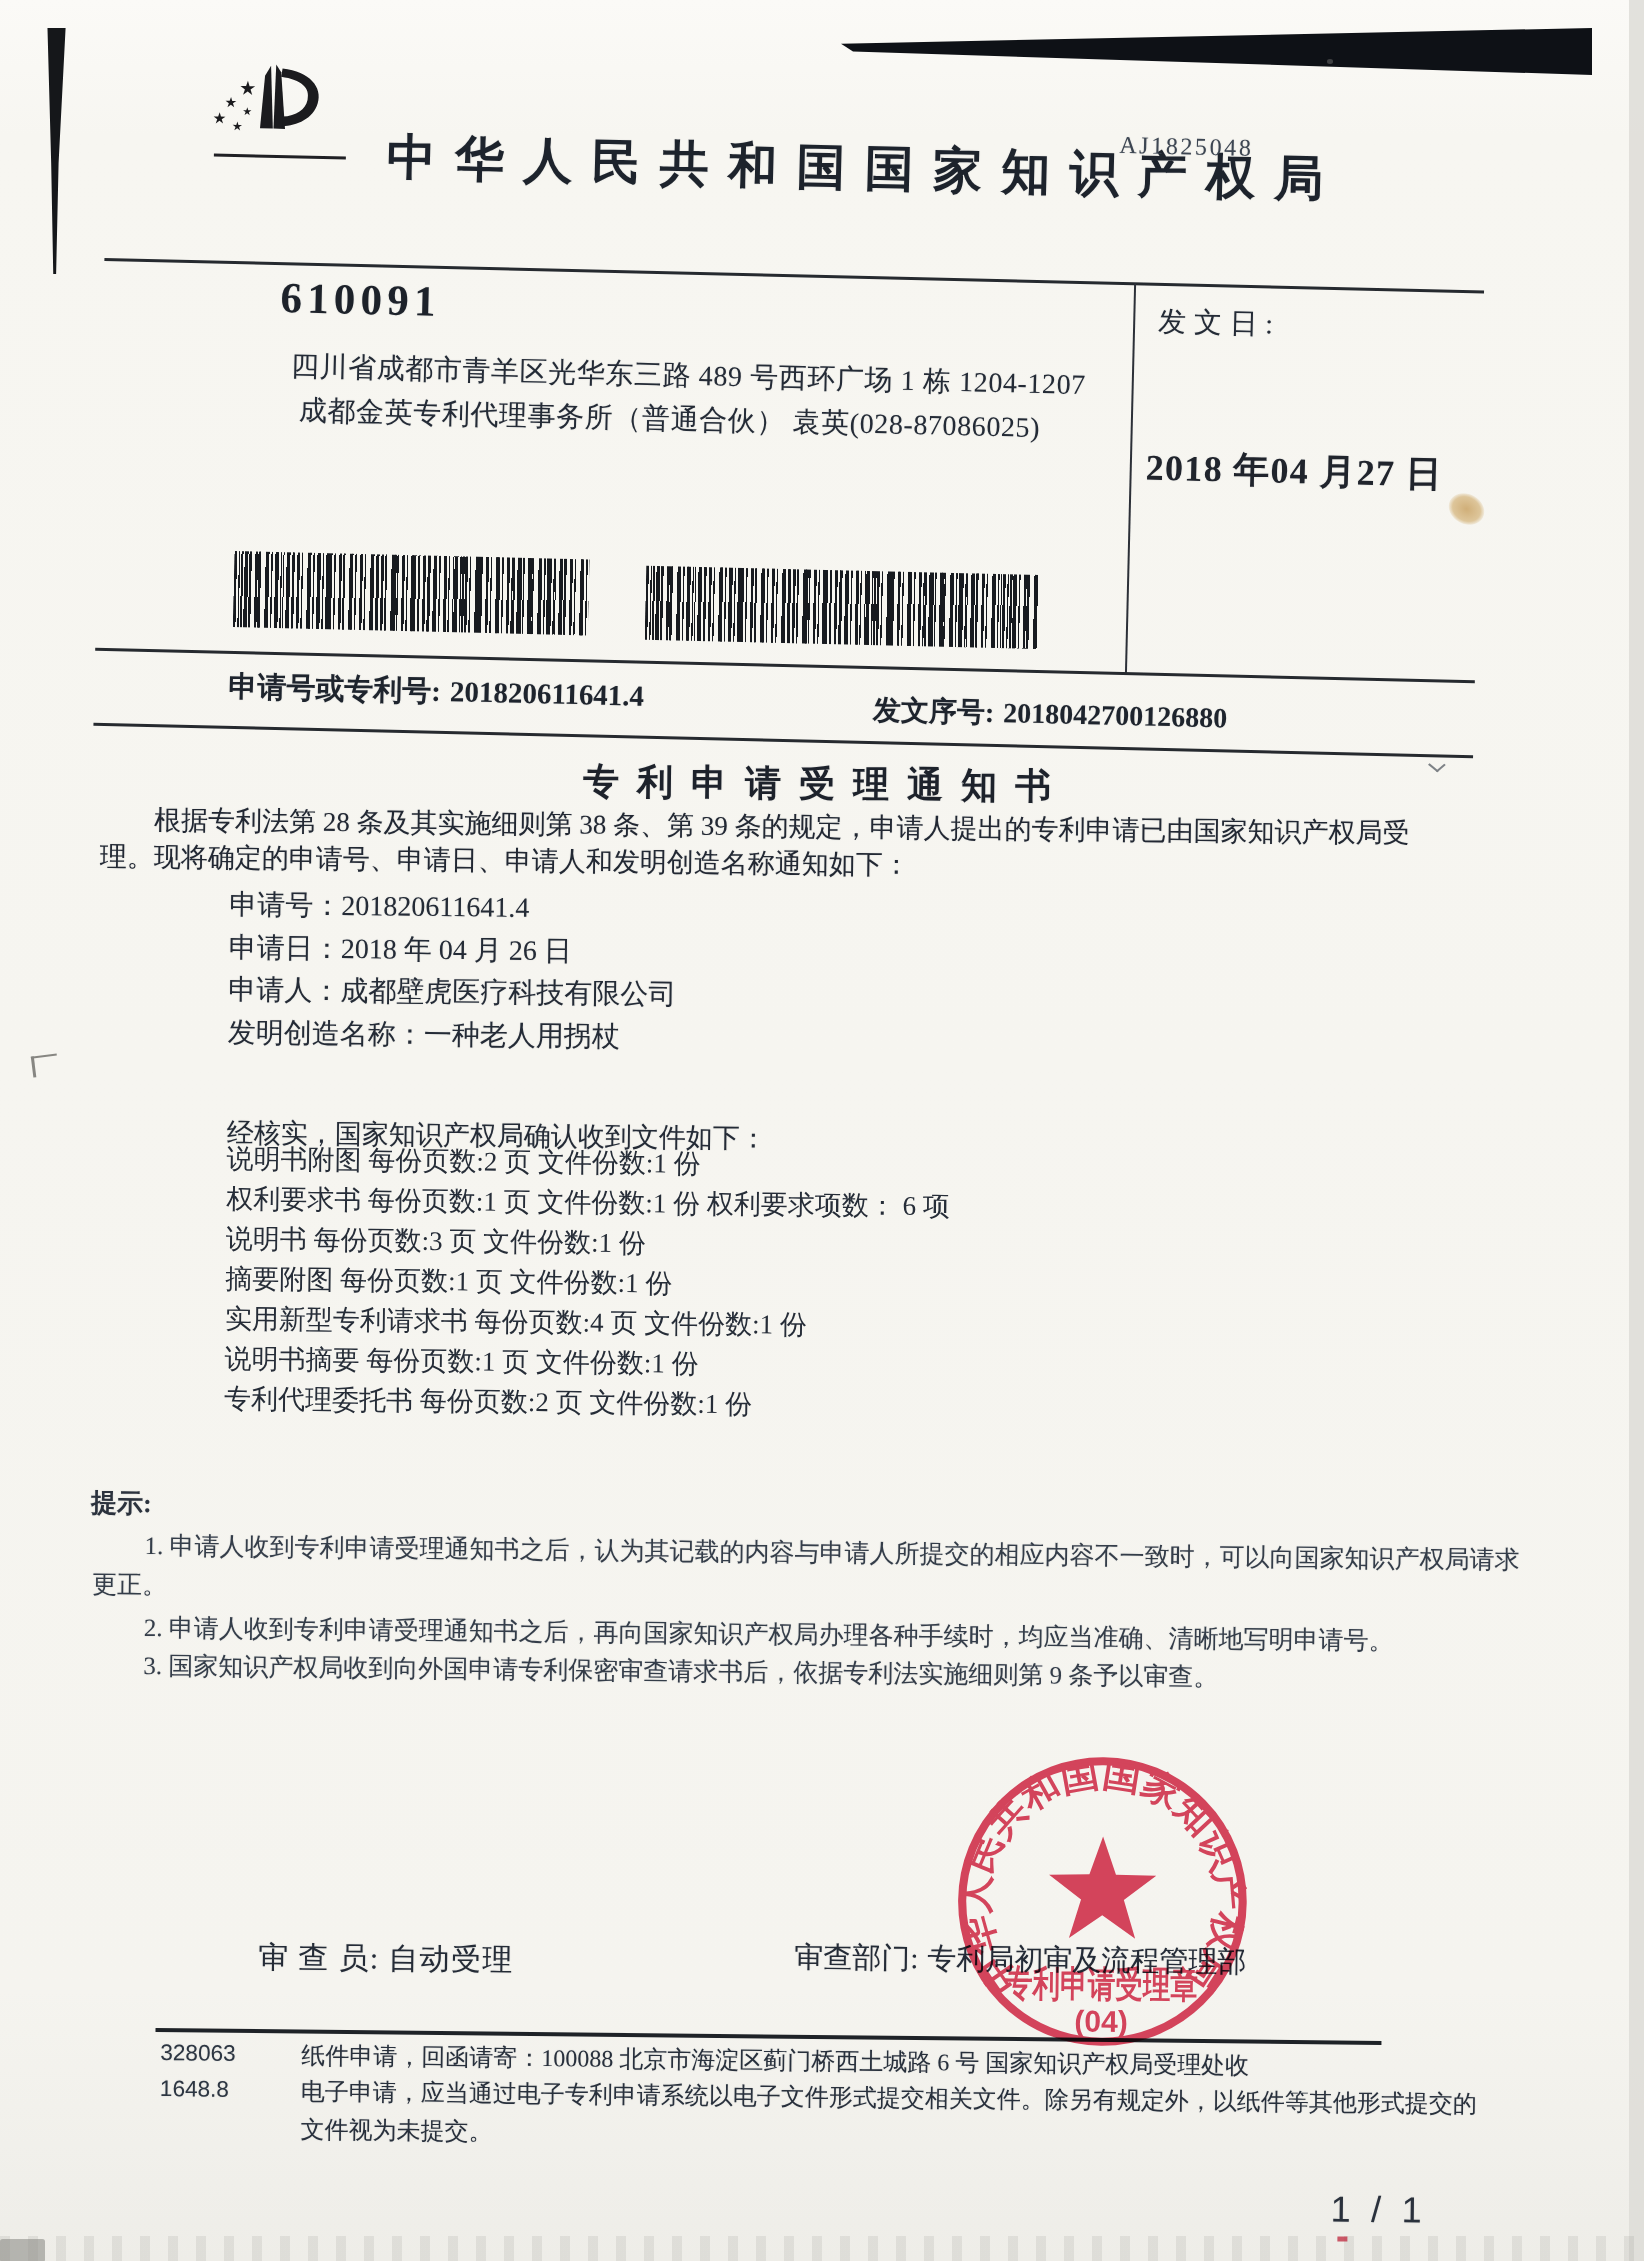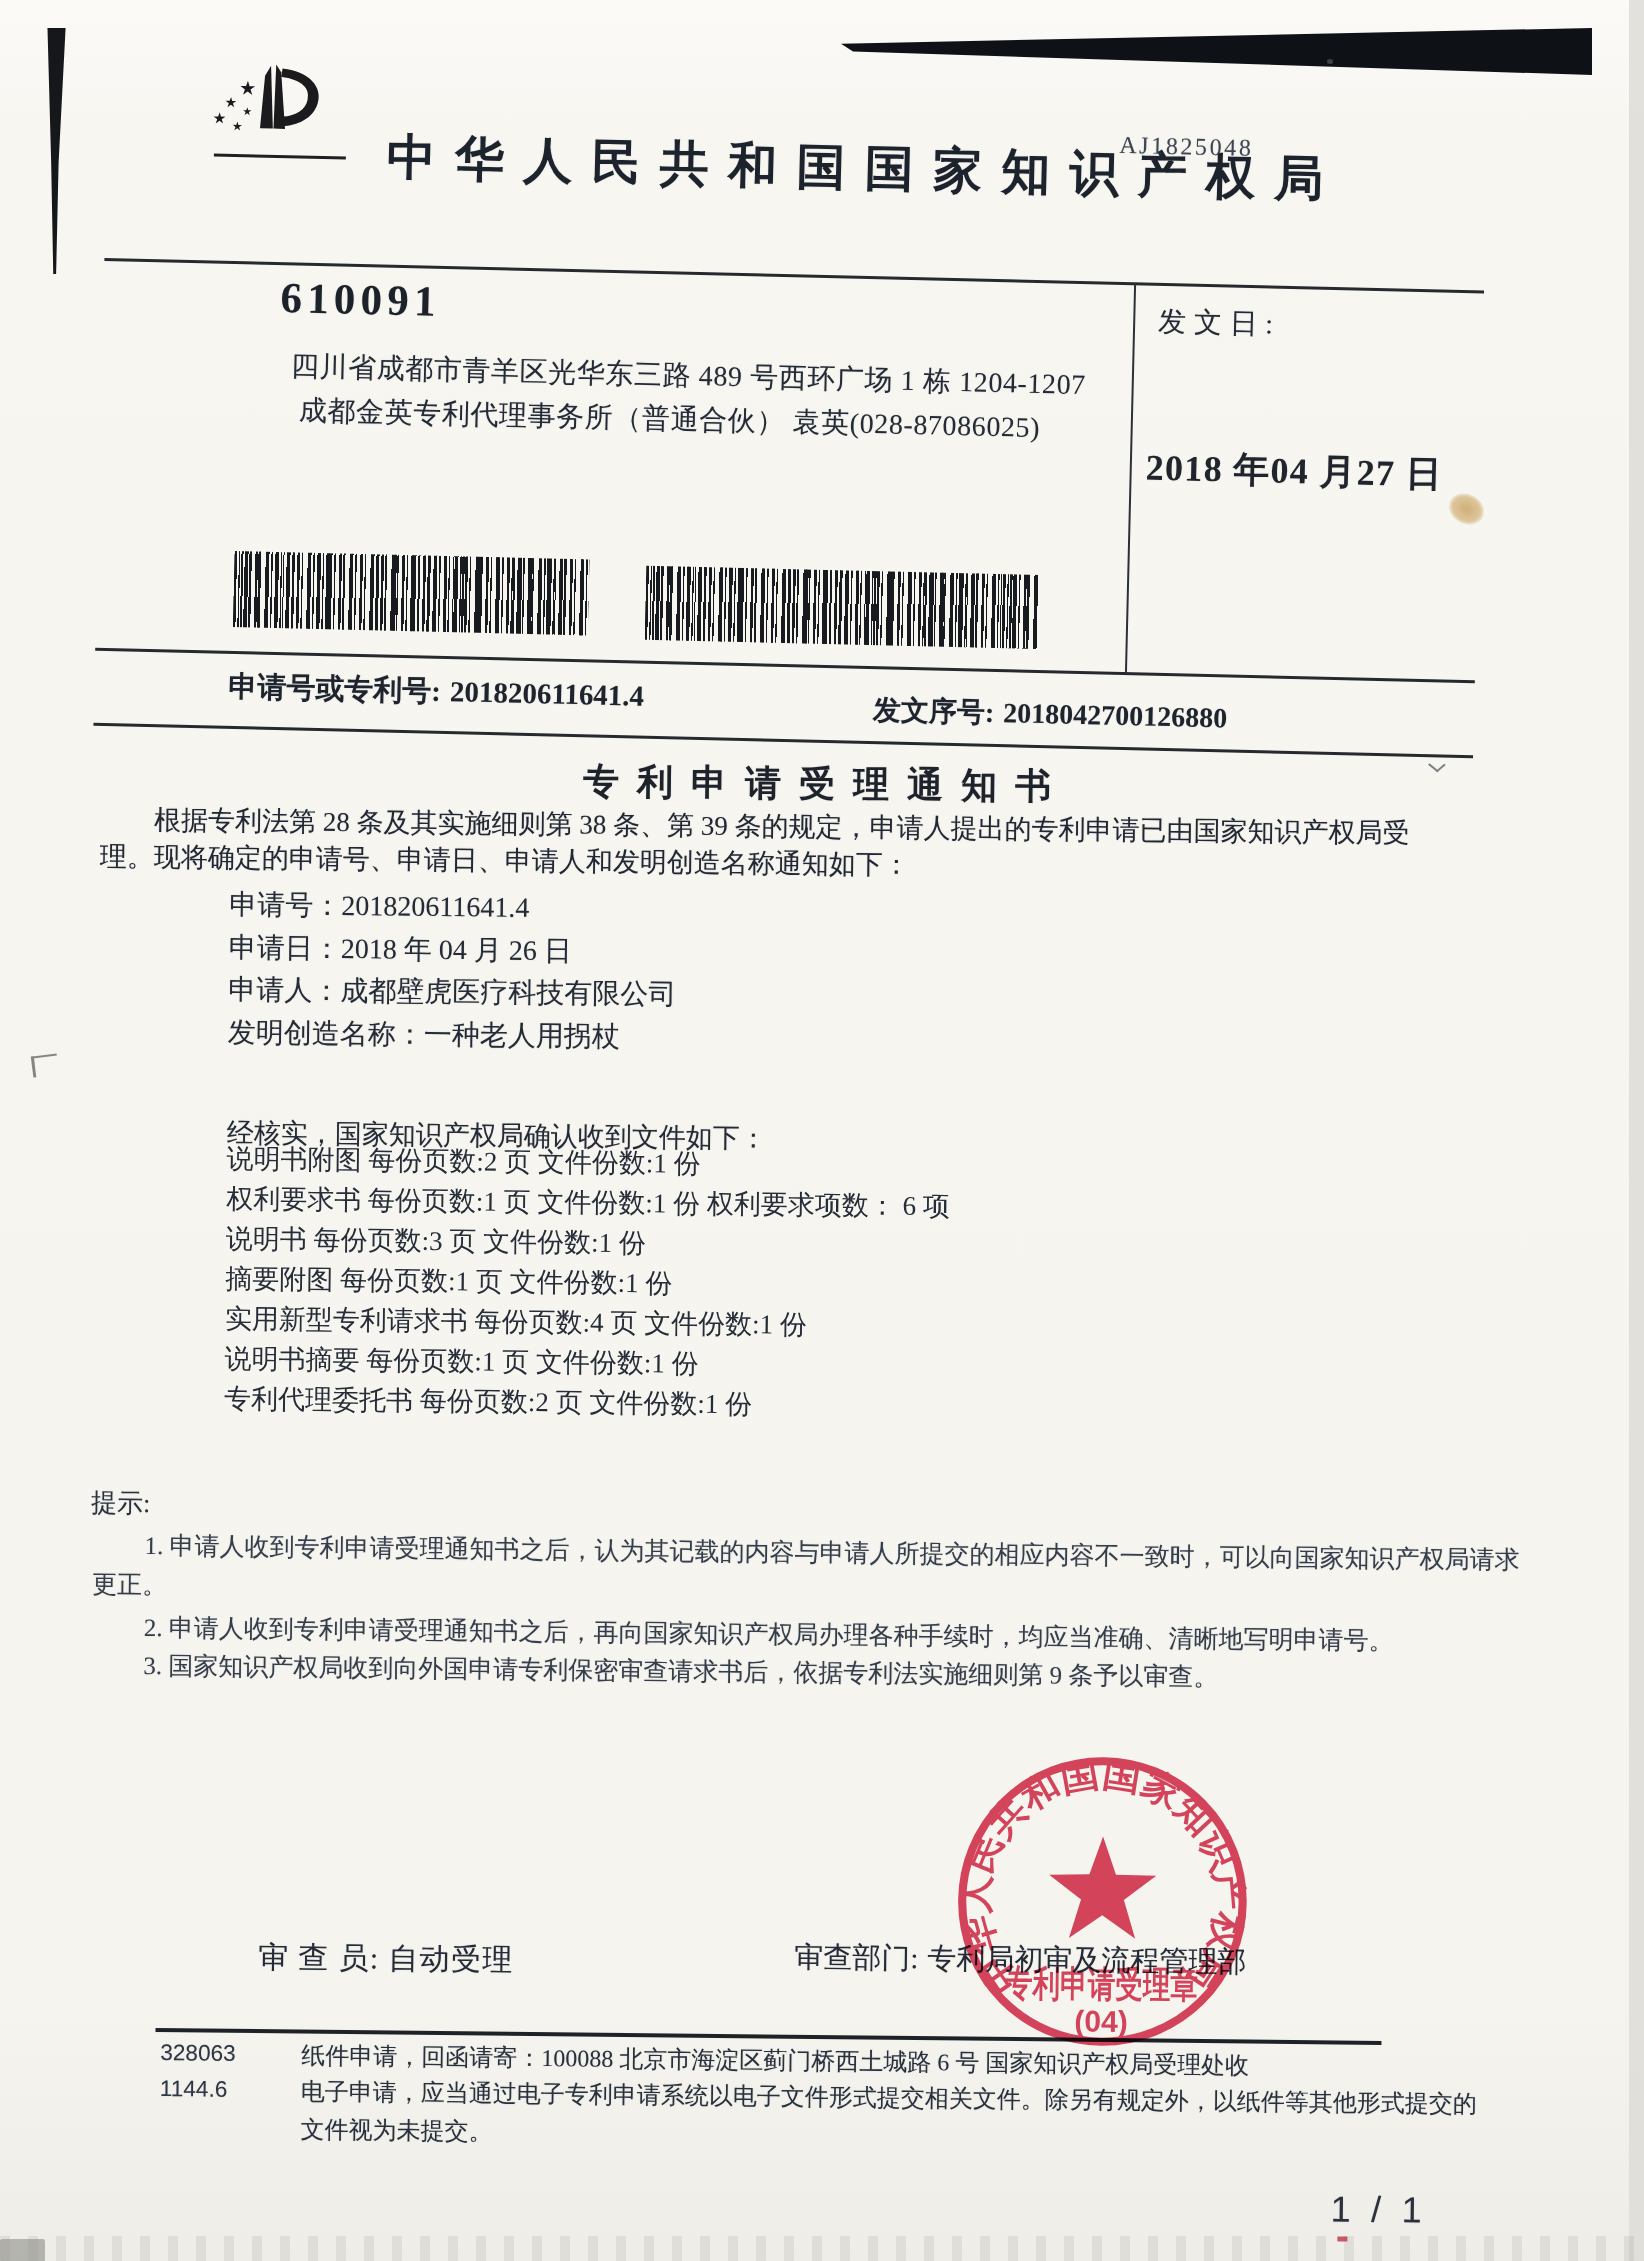--- a/index.html
+++ b/index.html
@@ -58,21 +58,21 @@
   .tick{position:absolute;left:1431px;top:745px;width:10.3px;height:9px;border-right:2.6px solid #555b63;
     border-bottom:2.6px solid #555b63;transform:rotate(38deg) skewX(-10deg);opacity:.75;}
 
   .notice-title{left:210px;top:760px;width:1225px;text-align:center;font-size:36px;font-weight:700;
     letter-spacing:18px;color:#1d222b;}
   .intro{left:97px;top:809px;width:1360px;font-size:27px;line-height:37px;text-indent:54px;color:#222833;}
   .field{position:absolute;left:227px;font-size:28px;white-space:nowrap;text-shadow:0 0 1.3px rgba(40,50,70,.22);}
   .confirm{left:227px;top:1121px;font-size:27px;}
   .docs{position:absolute;left:227px;top:1145px;font-size:27px;line-height:40px;color:#262d38;}
 
-  .tips-title{left:95px;top:1493px;font-size:26px;font-weight:400;color:#2b323d;}
+  .tips-title{left:95px;top:1493px;font-size:26px;font-weight:700;color:#2b323d;}
   .tip{color:#343d49;font-size:25px;line-height:39px;text-indent:52px;width:1444px;left:97px;}
   .tip1{top:1533px;} .tip2{top:1615px;} .tip3{top:1653px;}
 
   .examiner{left:267px;top:1943px;font-size:30px;letter-spacing:1.3px;}
   .department{left:803px;top:1938px;font-size:29px;z-index:1;}
 
   .stamp{position:absolute;left:959px;top:1747px;width:303px;height:303px;z-index:2;
     mix-blend-mode:multiply;opacity:.92;}
 
   .frule{left:165px;top:2035px;width:1226px;height:3.9px;background:#1e2227;}
@@ -193,21 +193,21 @@
       <text fill="#d0344e" font-size="57" font-weight="700" font-family="'Liberation Sans','DejaVu Sans',sans-serif">
         <textPath href="#ringPath" startOffset="0" textLength="852" lengthAdjust="spacingAndGlyphs">中华人民共和国国家知识产权局</textPath>
       </text>
       <polygon fill="#d0344e" points="0,-104 21.2,-43.1 85.6,-41.8 34.2,-2.9 52.9,58.8 0,22 -52.9,58.8 -34.2,-2.9 -85.6,-41.8 -21.2,-43.1"></polygon>
       <text x="0" y="152" text-anchor="middle" fill="#d0344e" font-size="58" font-weight="700" textLength="308" lengthAdjust="spacingAndGlyphs" font-family="'Liberation Sans','DejaVu Sans',sans-serif">专利申请受理章</text>
       <text x="0" y="208" text-anchor="middle" fill="#d0344e" font-size="48" font-weight="700" font-family="'Liberation Sans','DejaVu Sans',sans-serif">(04)</text>
     </svg>
 
     <div class="hrule frule"></div>
     <div class="txt form-code">328063</div>
-    <div class="txt form-version">1144.6</div>
+    <div class="txt form-version">1648.8</div>
     <div class="txt fline fl1">纸件申请，回函请寄：100088 北京市海淀区蓟门桥西土城路 6 号   国家知识产权局受理处收</div>
     <div class="txt fline fl2">电子申请，应当通过电子专利申请系统以电子文件形式提交相关文件。除另有规定外，以纸件等其他形式提交的</div>
     <div class="txt fline fl3">文件视为未提交。</div>
 
     <div class="txt page-num">1 / 1</div>
     <div class="page-mark"></div>
   </div>
 </div>
 
 

